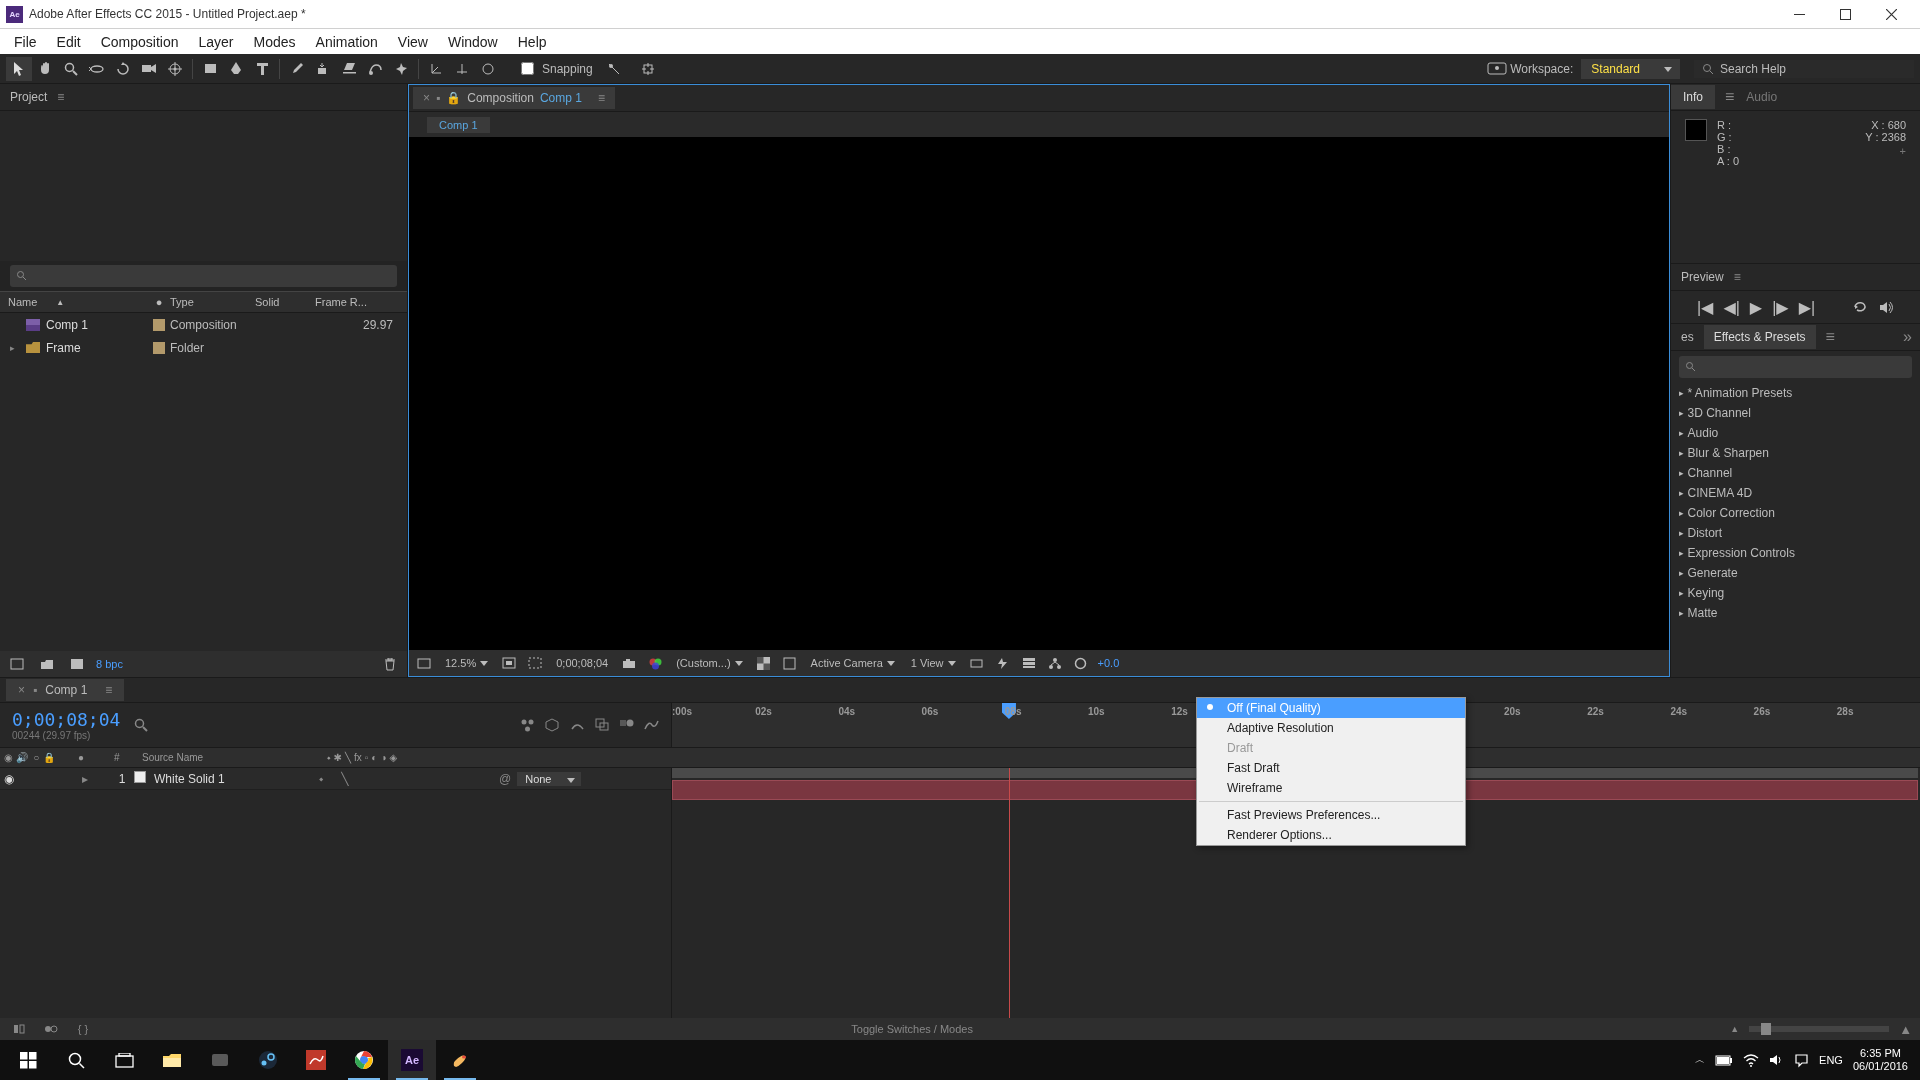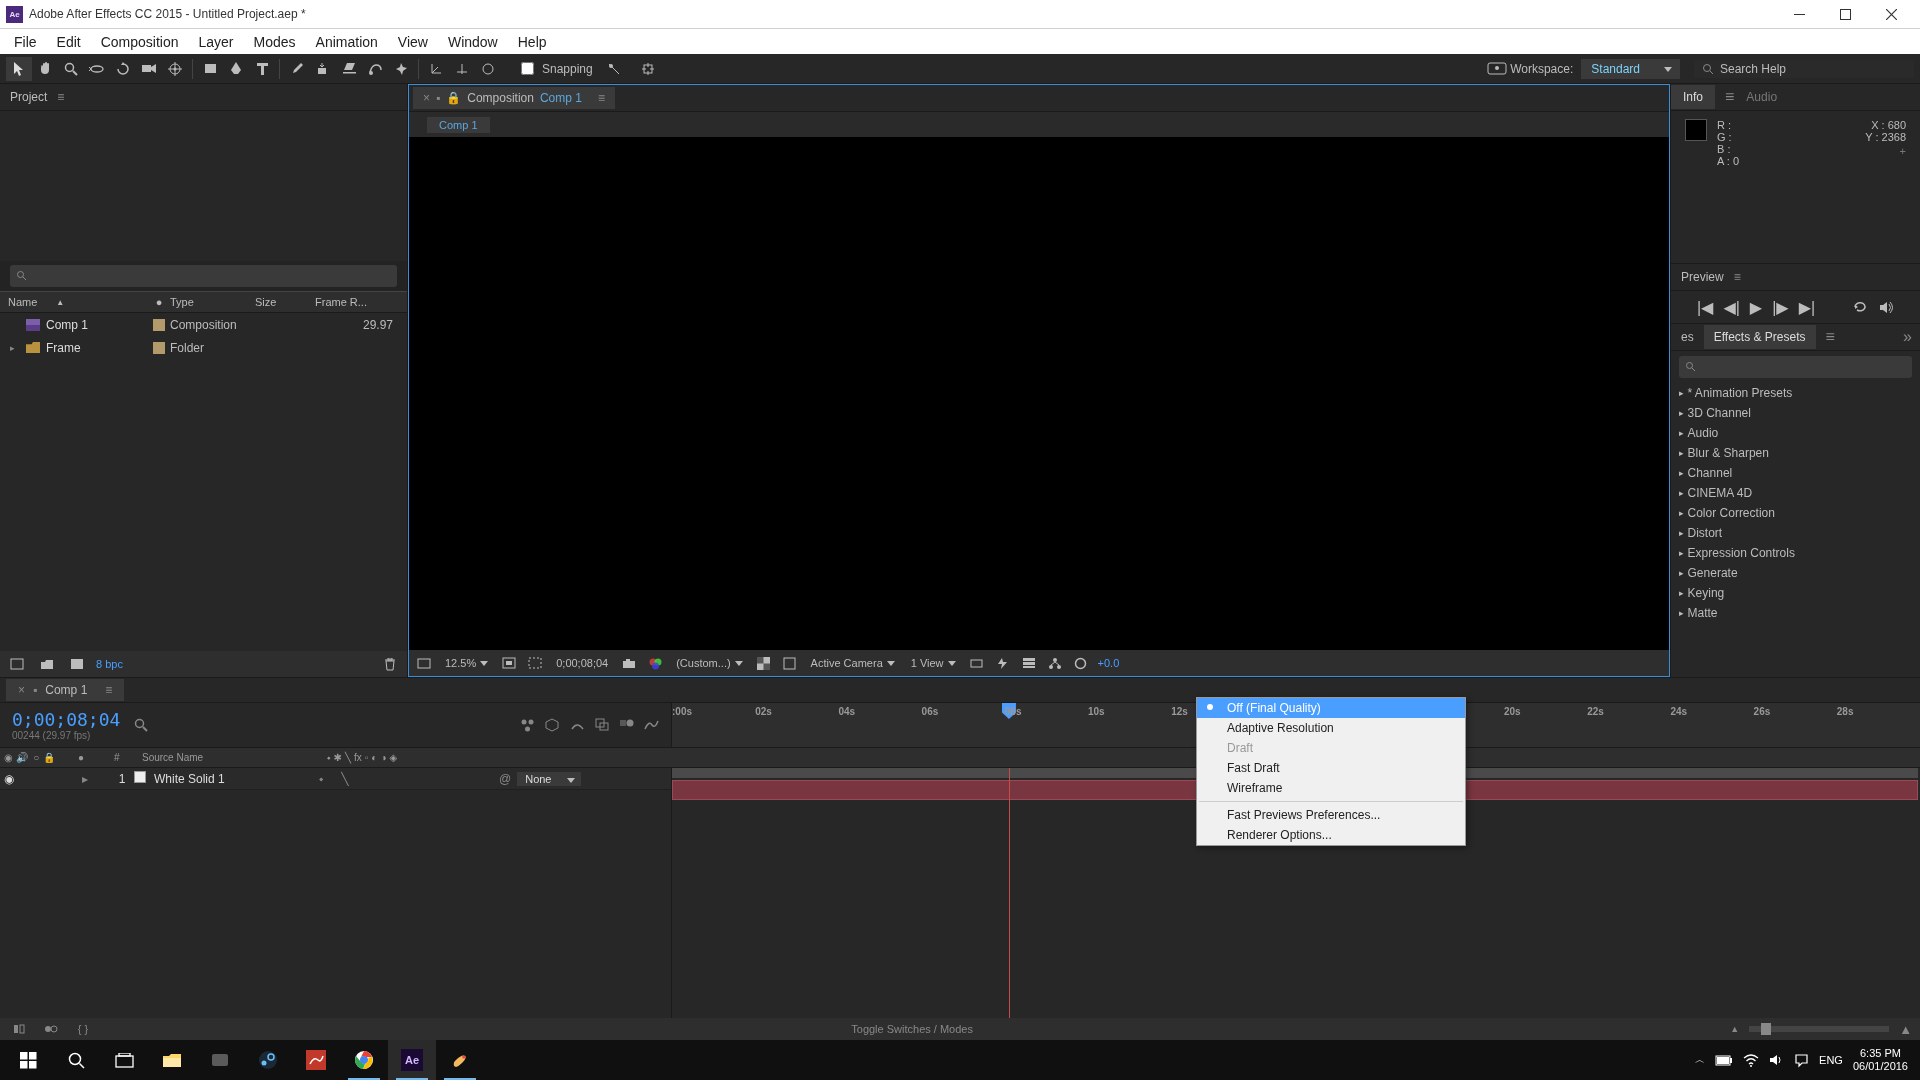--- a/index.html
+++ b/index.html
@@ -18,21 +18,21 @@
 .menu-item { padding: 3px 10px; font-size: 14px; color: #222; cursor: pointer; }
 
 
 .toolbar { height: 30px; background: #272727; display: flex; align-items: center; padding: 0 6px; border-bottom: 1px solid #1a1a1a; }
 .tool-btn { width: 26px; height: 24px; display: flex; align-items: center; justify-content: center; color: #bcbcbc; cursor: pointer; position: relative; }
 .tool-btn.active { background: #3a3a3a; }
 .tool-sep { width: 1px; height: 20px; background: #444; margin: 0 4px; }
 .snapping { margin-left: 20px; display: flex; align-items: center; gap: 8px; color: #bcbcbc; font-size: 12px; }
 .toolbar .spacer { flex: 1; }
 .workspace { color: #bcbcbc; font-size: 12px; display: flex; align-items: center; gap: 8px; }
-.workspace-dd { background: #3a3a3a; padding: 3px 40px 3px 10px; color: #7dd3fc; position: relative; }
+.workspace-dd { background: #3a3a3a; padding: 3px 40px 3px 10px; color: #fde047; position: relative; }
 .search-help { margin-left: 14px; display: flex; align-items: center; color: #bcbcbc; font-size: 12px; gap: 6px; padding: 2px 8px; background: #2a2a2a; width: 220px; }
 
 
 .main { flex: 1; display: flex; background: #272727; min-height: 0; }
 .panel-title { height: 27px; display: flex; align-items: center; padding: 0 10px; color: #bcbcbc; font-size: 12px; border-bottom: 1px solid #1a1a1a; background: #272727; }
 .panel-menu { margin-left: 10px; color: #888; cursor: pointer; }
 
 
 .project-panel { width: 408px; display: flex; flex-direction: column; border-right: 1px solid #1a1a1a; }
 .project-top { flex: 0 0 150px; }
@@ -358,21 +358,21 @@
             </svg>
         </div>
       </div>
       <div class="project-headers">
         <div class="ph-name">
             <span>Name</span> 
             <span style="font-size:8px">▲</span>
           </div>
         <div class="ph-lbl">●</div>
         <div class="ph-type">Type</div>
-        <div class="ph-size">Size</div>
+        <div class="ph-size">Solid</div>
         <div class="ph-fr">Frame R...</div>
       </div>
       <div class="project-list">
         <div class="project-row">
           <div class="pr-name">
               <span style="width:10px"></span>
               <span class="comp-icon"></span>
               <span>Comp 1</span>
             </div>
           <div class="pr-lbl">

